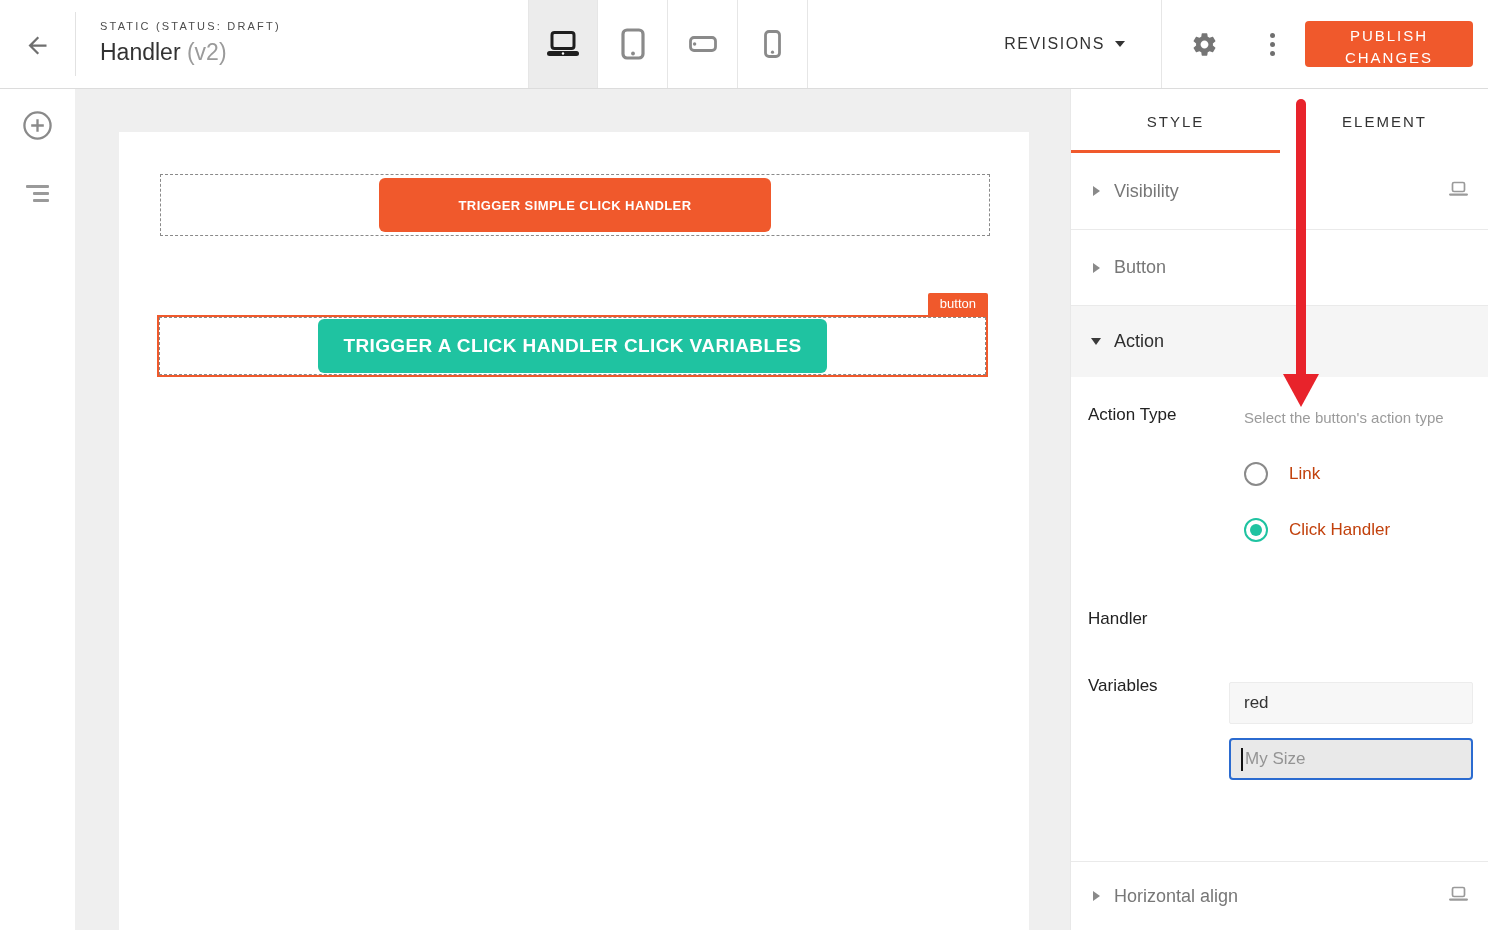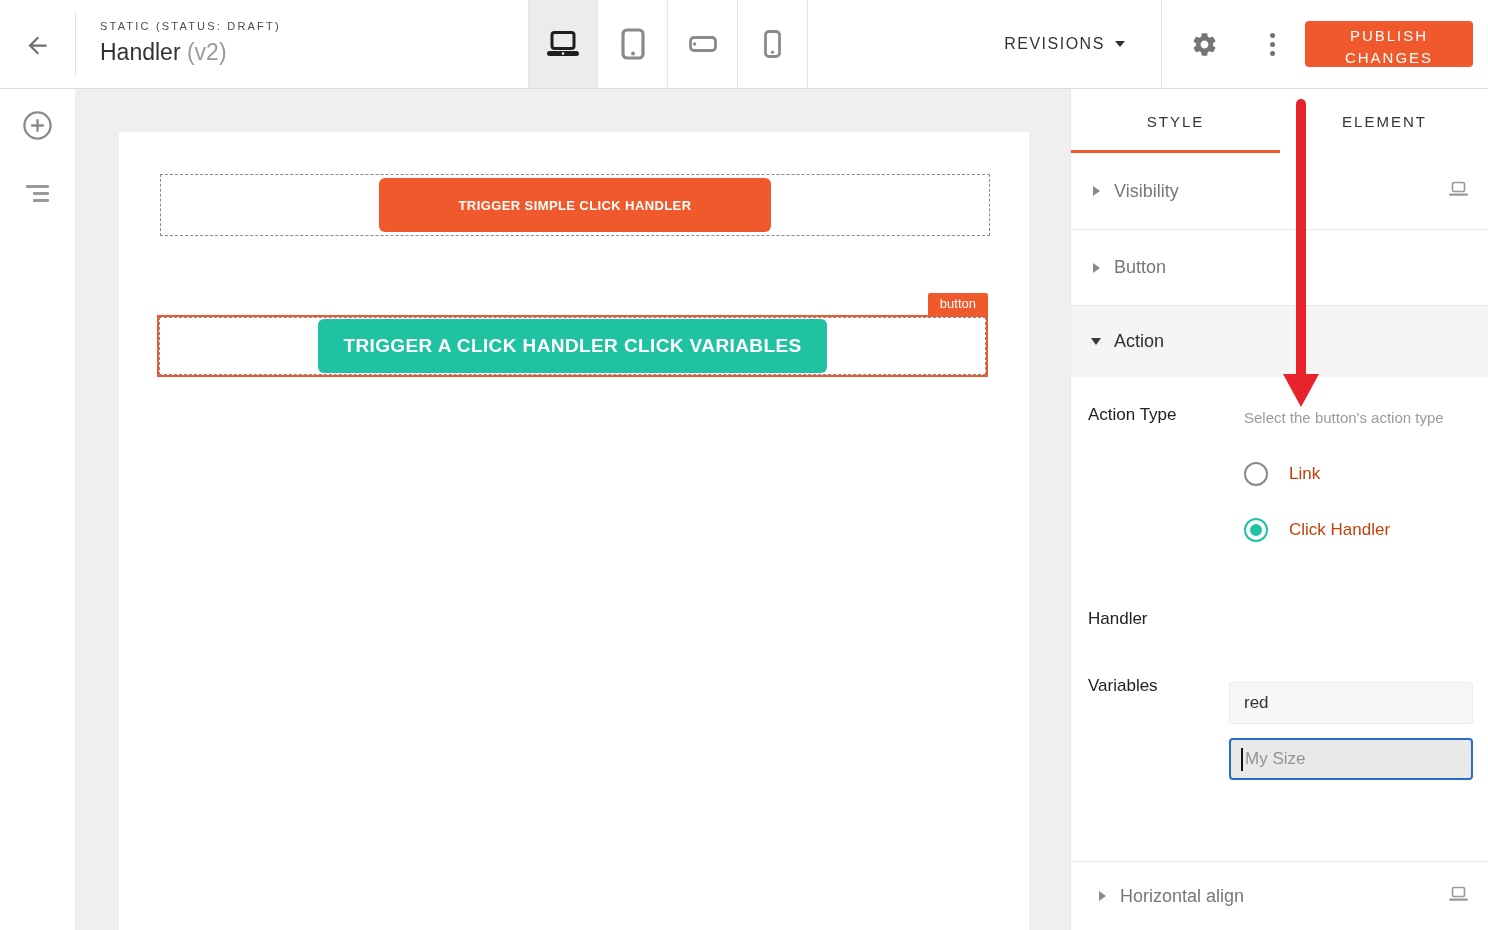--- a/index.html
+++ b/index.html
@@ -55,21 +55,21 @@
   .tabs { position:absolute; left:0; top:0; width:418px; height:64px; }
   .tab { position:absolute; top:0; height:64px; display:flex; align-items:center; justify-content:center; font-size:15px; letter-spacing:2px; color:#333; cursor:pointer; }
   .tab-style { left:0; width:209px; }
   .tab-element { left:209px; width:209px; }
   .tab-underline { position:absolute; left:0; top:61px; width:209px; height:3px; background:#F0592C; }
 
   .sect-row { position:absolute; left:0; width:418px; display:flex; align-items:center; cursor:pointer; }
   .row-visibility { top:64px; height:77px; border-bottom:1px solid #eaeaea; }
   .row-button { top:141px; height:76px; border-bottom:1px solid #eaeaea; }
   .row-action { top:217px; height:71px; background:#f5f5f5; }
-  .row-halign { top:772px; height:69px; border-top:1px solid #eaeaea;padding-left:6px; }
+  .row-halign { top:772px; height:69px; border-top:1px solid #eaeaea; }
   .tri-right { width:0; height:0; border-top:5px solid transparent; border-bottom:5px solid transparent; border-left:7px solid #8a8a8a; margin:0 14px 0 22px; }
   .tri-down { width:0; height:0; border-left:5px solid transparent; border-right:5px solid transparent; border-top:7px solid #3a3a3a; margin:0 13px 0 20px; }
   .sect-label { font-size:18px; color:#777; }
   .sect-label.dark { color:#2f2f2f; }
   .row-laptop { position:absolute; right:20px; top:50%; transform:translateY(-50%); }
 
   .action-content { position:absolute; left:0; top:288px; width:361px; height:485px; background:#fff; }
   .field-label { position:absolute; left:17px; font-size:17px; color:#222; }
   .helper-text { position:absolute; left:173px; top:30px; width:212px; font-size:15px; line-height:22px; color:#9b9b9b; }
   .radio-row { position:absolute; left:173px; display:flex; align-items:center; gap:21px; cursor:pointer; }

